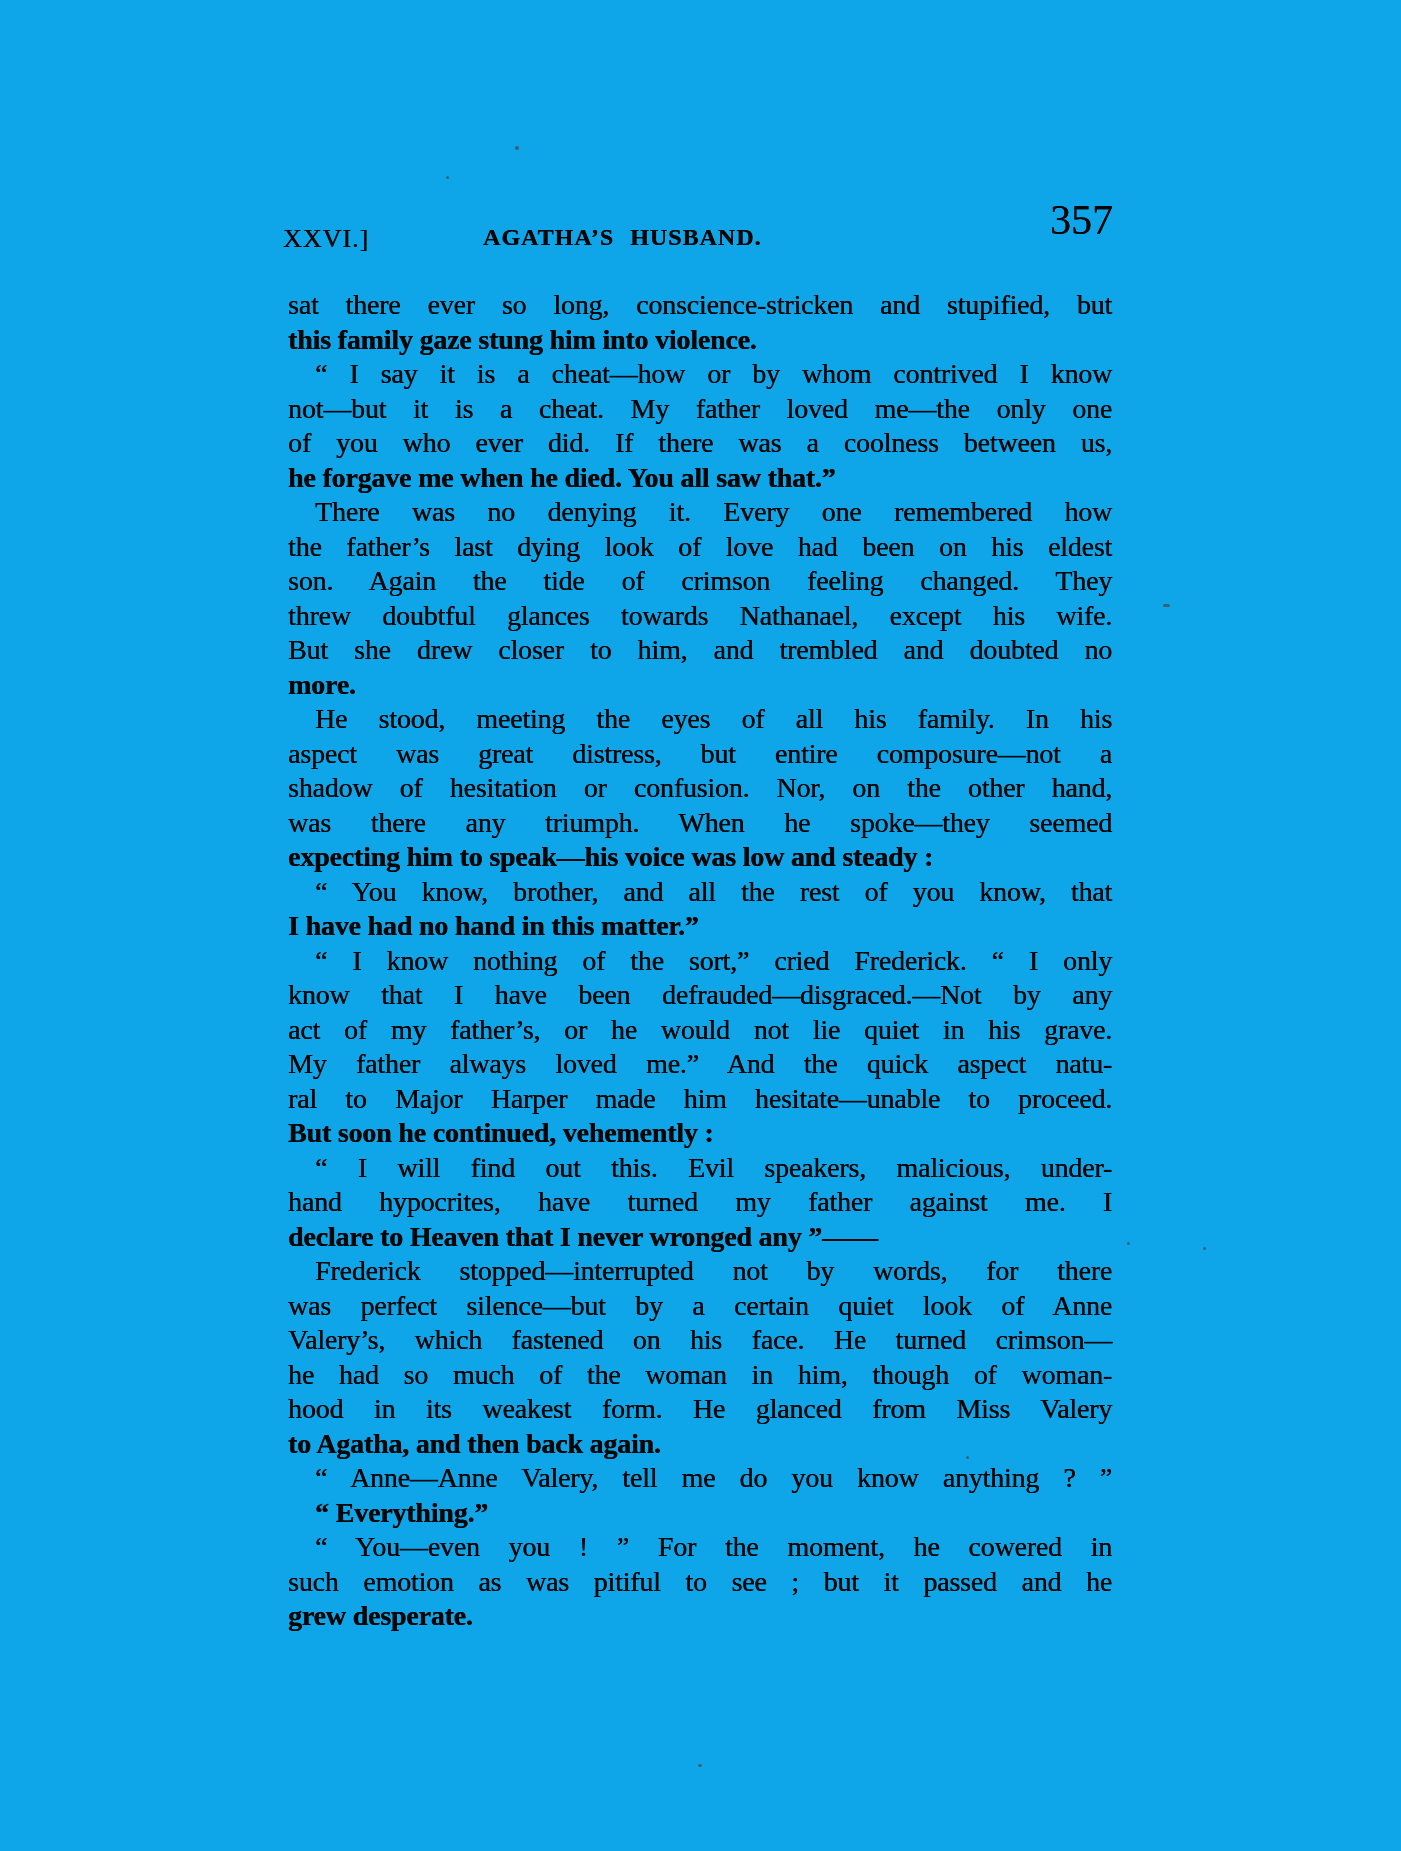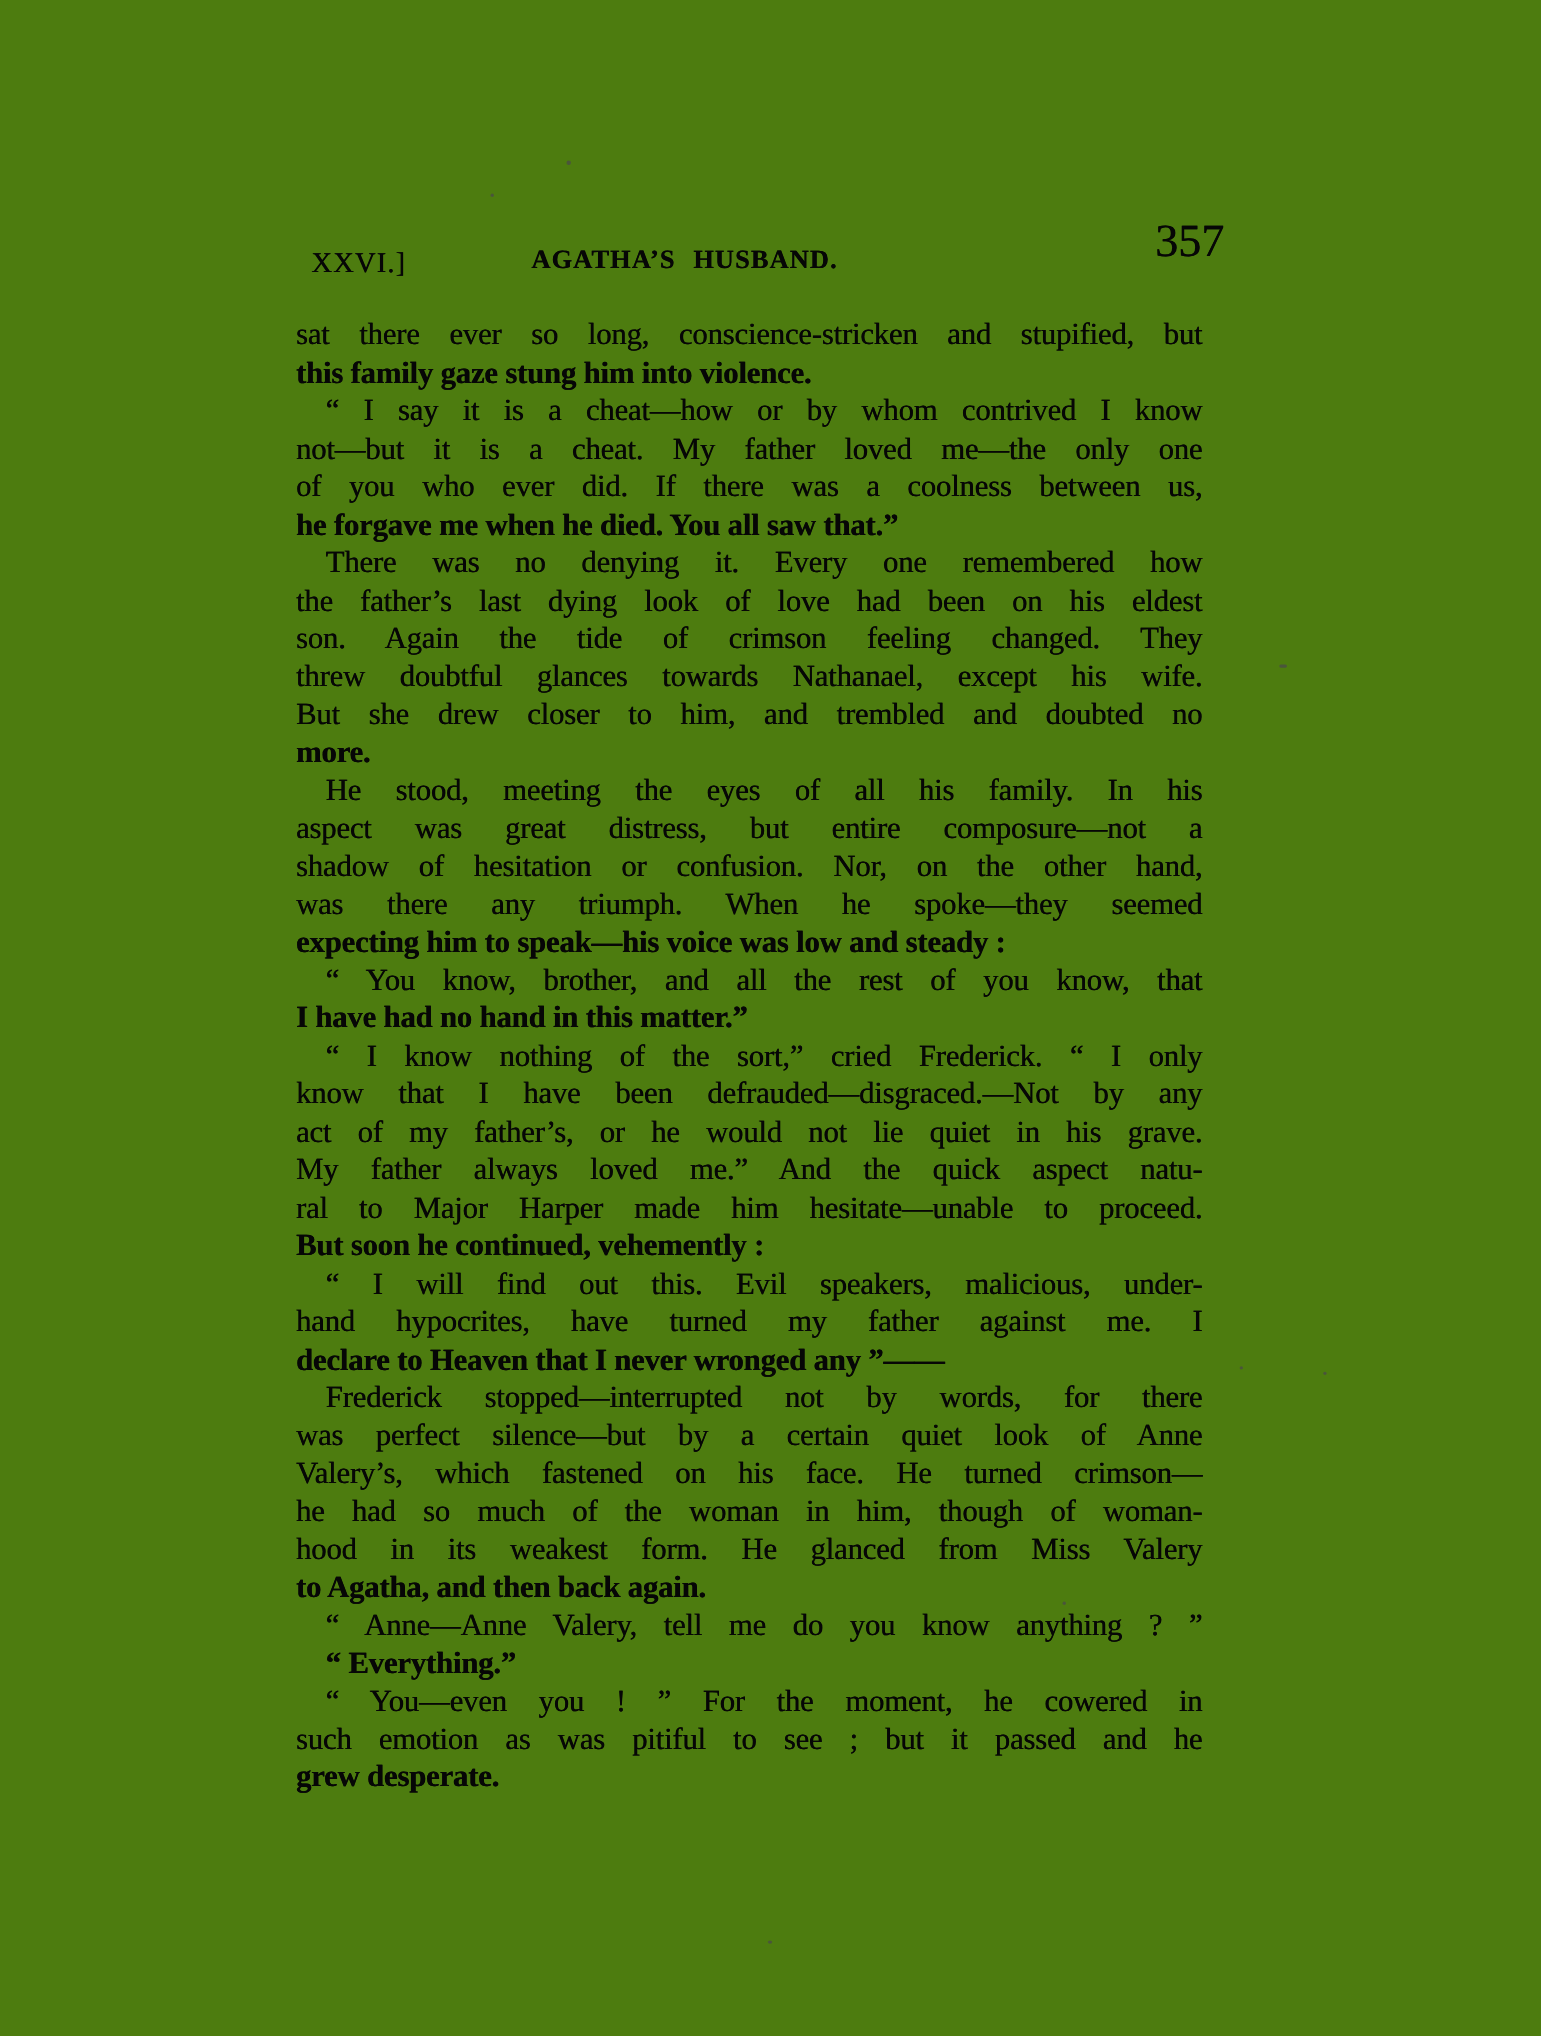--- a/index.html
+++ b/index.html
@@ -1,19 +1,19 @@
 <!DOCTYPE html>
 <html><head>
 <meta charset="utf-8">
 <style>
   html,body{margin:0;padding:0;background:#e8e8e8;}
   .page{
     position:relative;
     width:1401px;height:1851px;
-    background:#4d7c0f;
+    background:#0ea5e9;
     overflow:hidden;
     font-family:"Liberation Serif","DejaVu Serif",serif;
     color:#060606;
   }
   
   .hdr-chapter{
     position:absolute;left:283px;top:224px;
     font-size:26px;letter-spacing:1px;
     text-shadow:0.35px 0 currentColor;
     white-space:nowrap;
@@ -26,21 +26,21 @@
     white-space:nowrap;
   }
   .hdr-pageno{
     position:absolute;left:1050px;top:196px;
     font-size:42px;
     text-shadow:0.35px 0 currentColor;
     white-space:nowrap;
   }
   
   .body-block{
-    position:absolute;left:269px;top:288px;width:824px;
+    position:absolute;left:288px;top:288px;width:824px;
   }
   .line{
     height:34.5px;line-height:34.5px;
     font-size:28px;
     letter-spacing:-0.2px;
     text-align:justify;
     text-align-last:justify;
     text-shadow:0.35px 0 currentColor;
     white-space:normal;
     overflow:visible;

